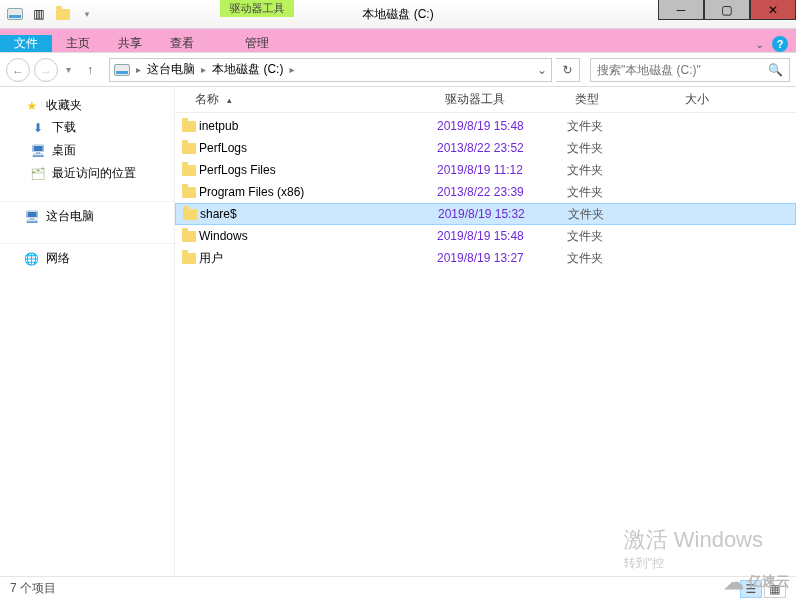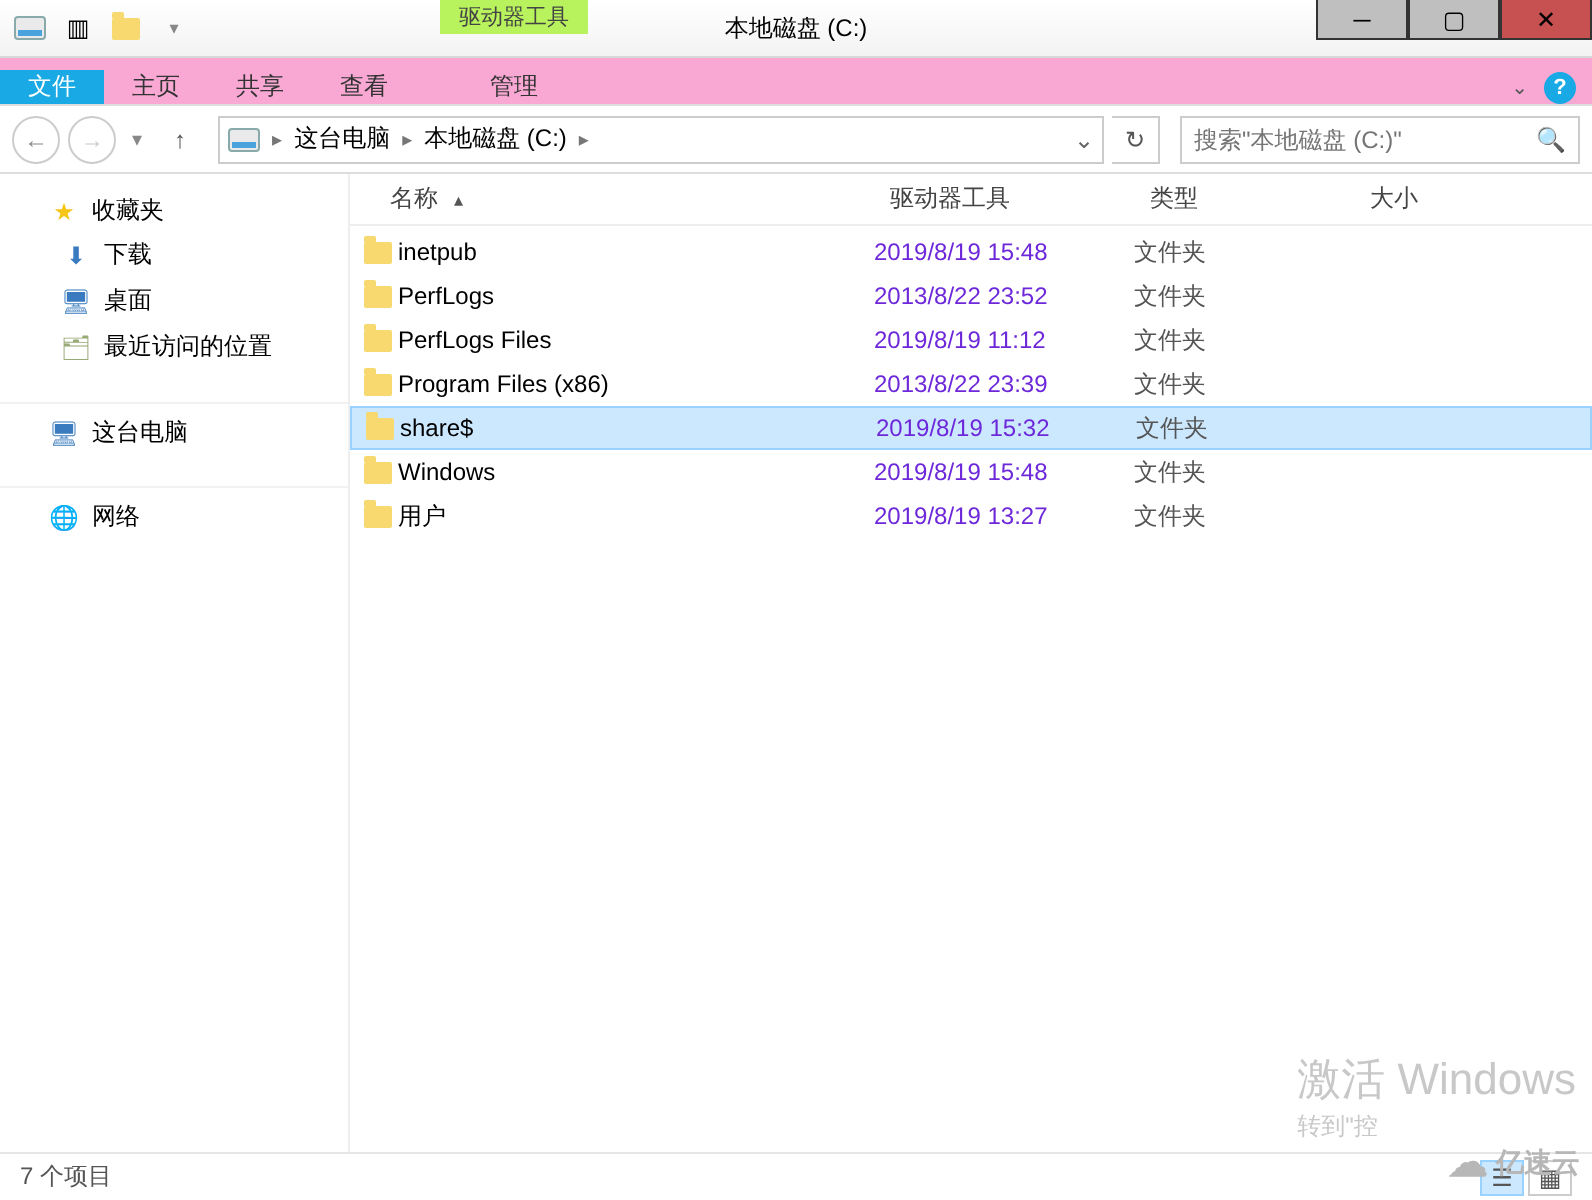--- a/index.html
+++ b/index.html
@@ -68,21 +68,21 @@
 .filerow .cell.name { width: 256px; gap:2px;text-align:center;}
 .filerow .cell.date { width: 130px; color:#6d28d9;}
 .filerow .cell.type { width: 110px; color:#555;}
 .filerow .cell.size { width: 80px; color:#555;}
 
 .statusbar { height:24px; border-top:1px solid #e5e5e5; display:flex; align-items:center; padding:0 10px; color:#555; }
 .statusbar .right { margin-left:auto; display:flex; gap:2px;}
 .viewbtn { width:22px; height:18px; border:1px solid #ccc; display:flex; align-items:center; justify-content:center; background:#fff;}
 .viewbtn.active { background:#cce8ff; border-color:#99d1ff;}
 
-.watermark { position:absolute; right:8px; bottom:28px; color:#c8c8c8; text-align:left; pointer-events:none;}
+.watermark { position:absolute; right:33px; bottom:28px; color:#c8c8c8; text-align:left; pointer-events:none;}
 .watermark .l1 { font-size:22px; }
 .watermark .l2 { font-size:12px; }
 .brand { position:absolute; right:6px; bottom:6px; display:flex; align-items:center; gap:4px; color:#b7b7b7; font-size:14px; font-weight:bold;}
 .brand .cloud { font-size:20px;}
 
 .disk-icon { display:inline-block; width:16px; height:12px; background:#eaeaea; border:1px solid #8aa; border-radius:2px; position:relative;}
 .disk-icon::after{content:''; position:absolute; bottom:1px; left:1px; right:1px; height:3px; background:#4aa3df;}
 </style>
 </head>
 <body>

